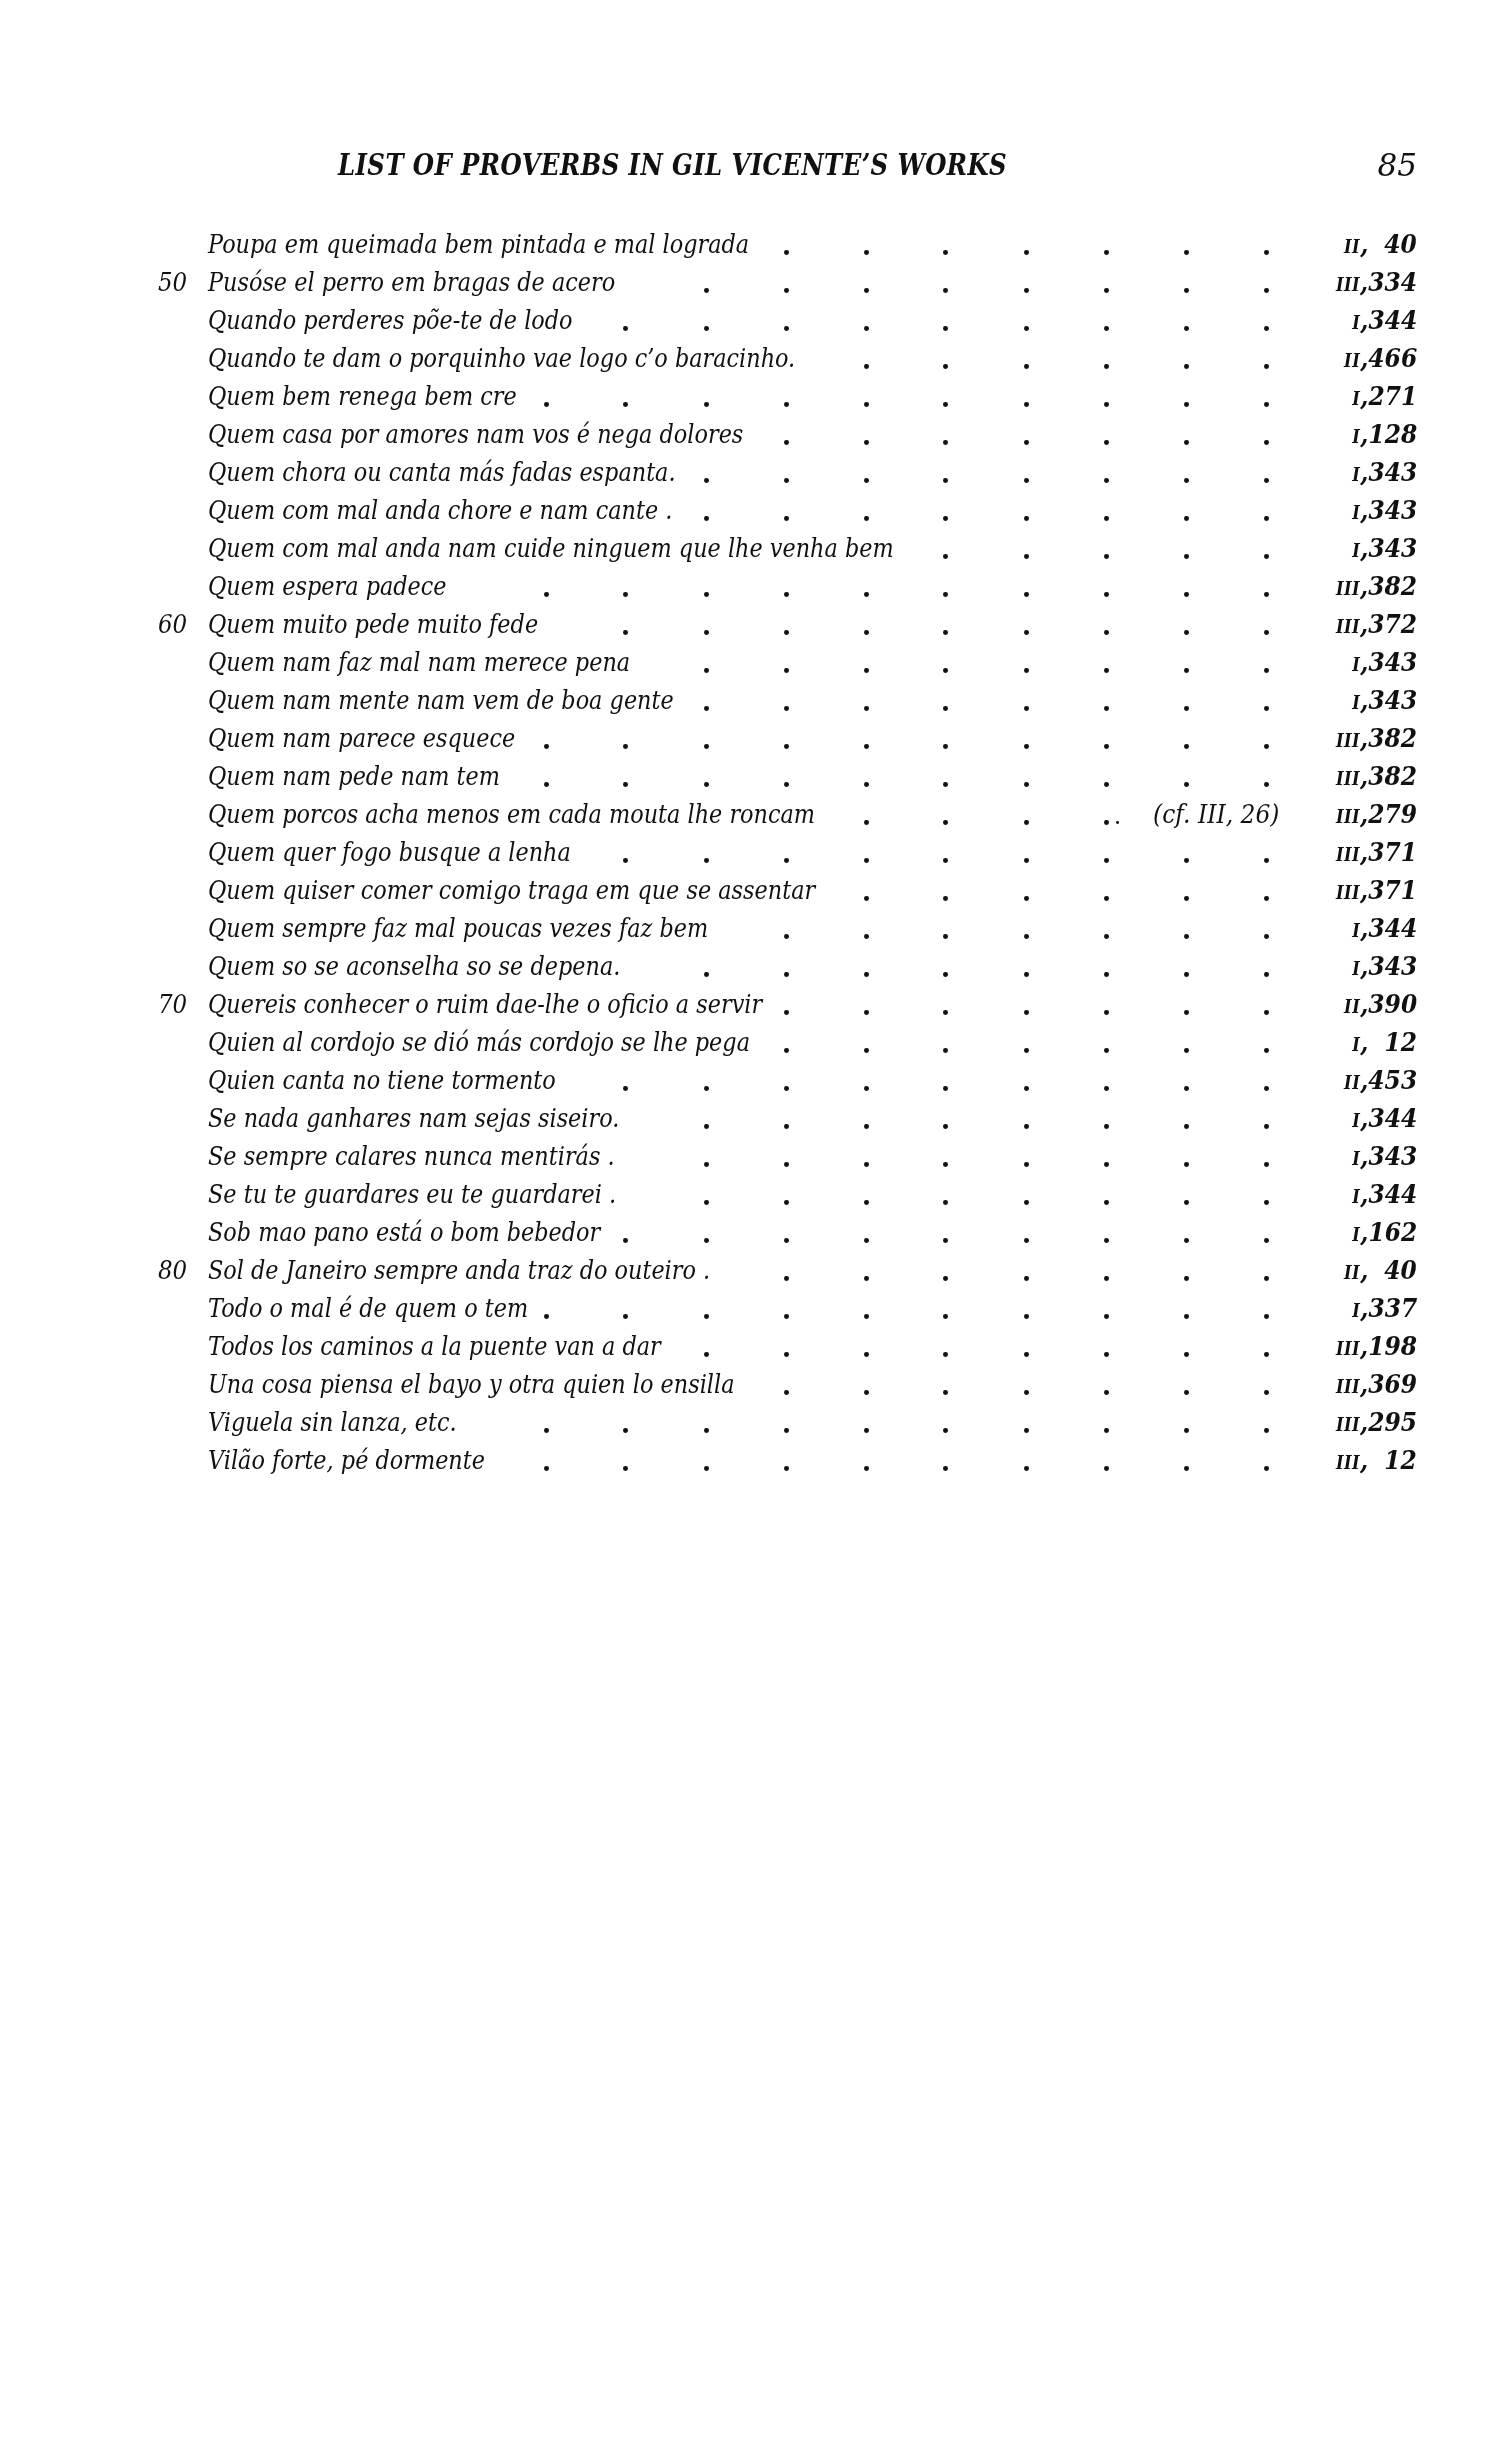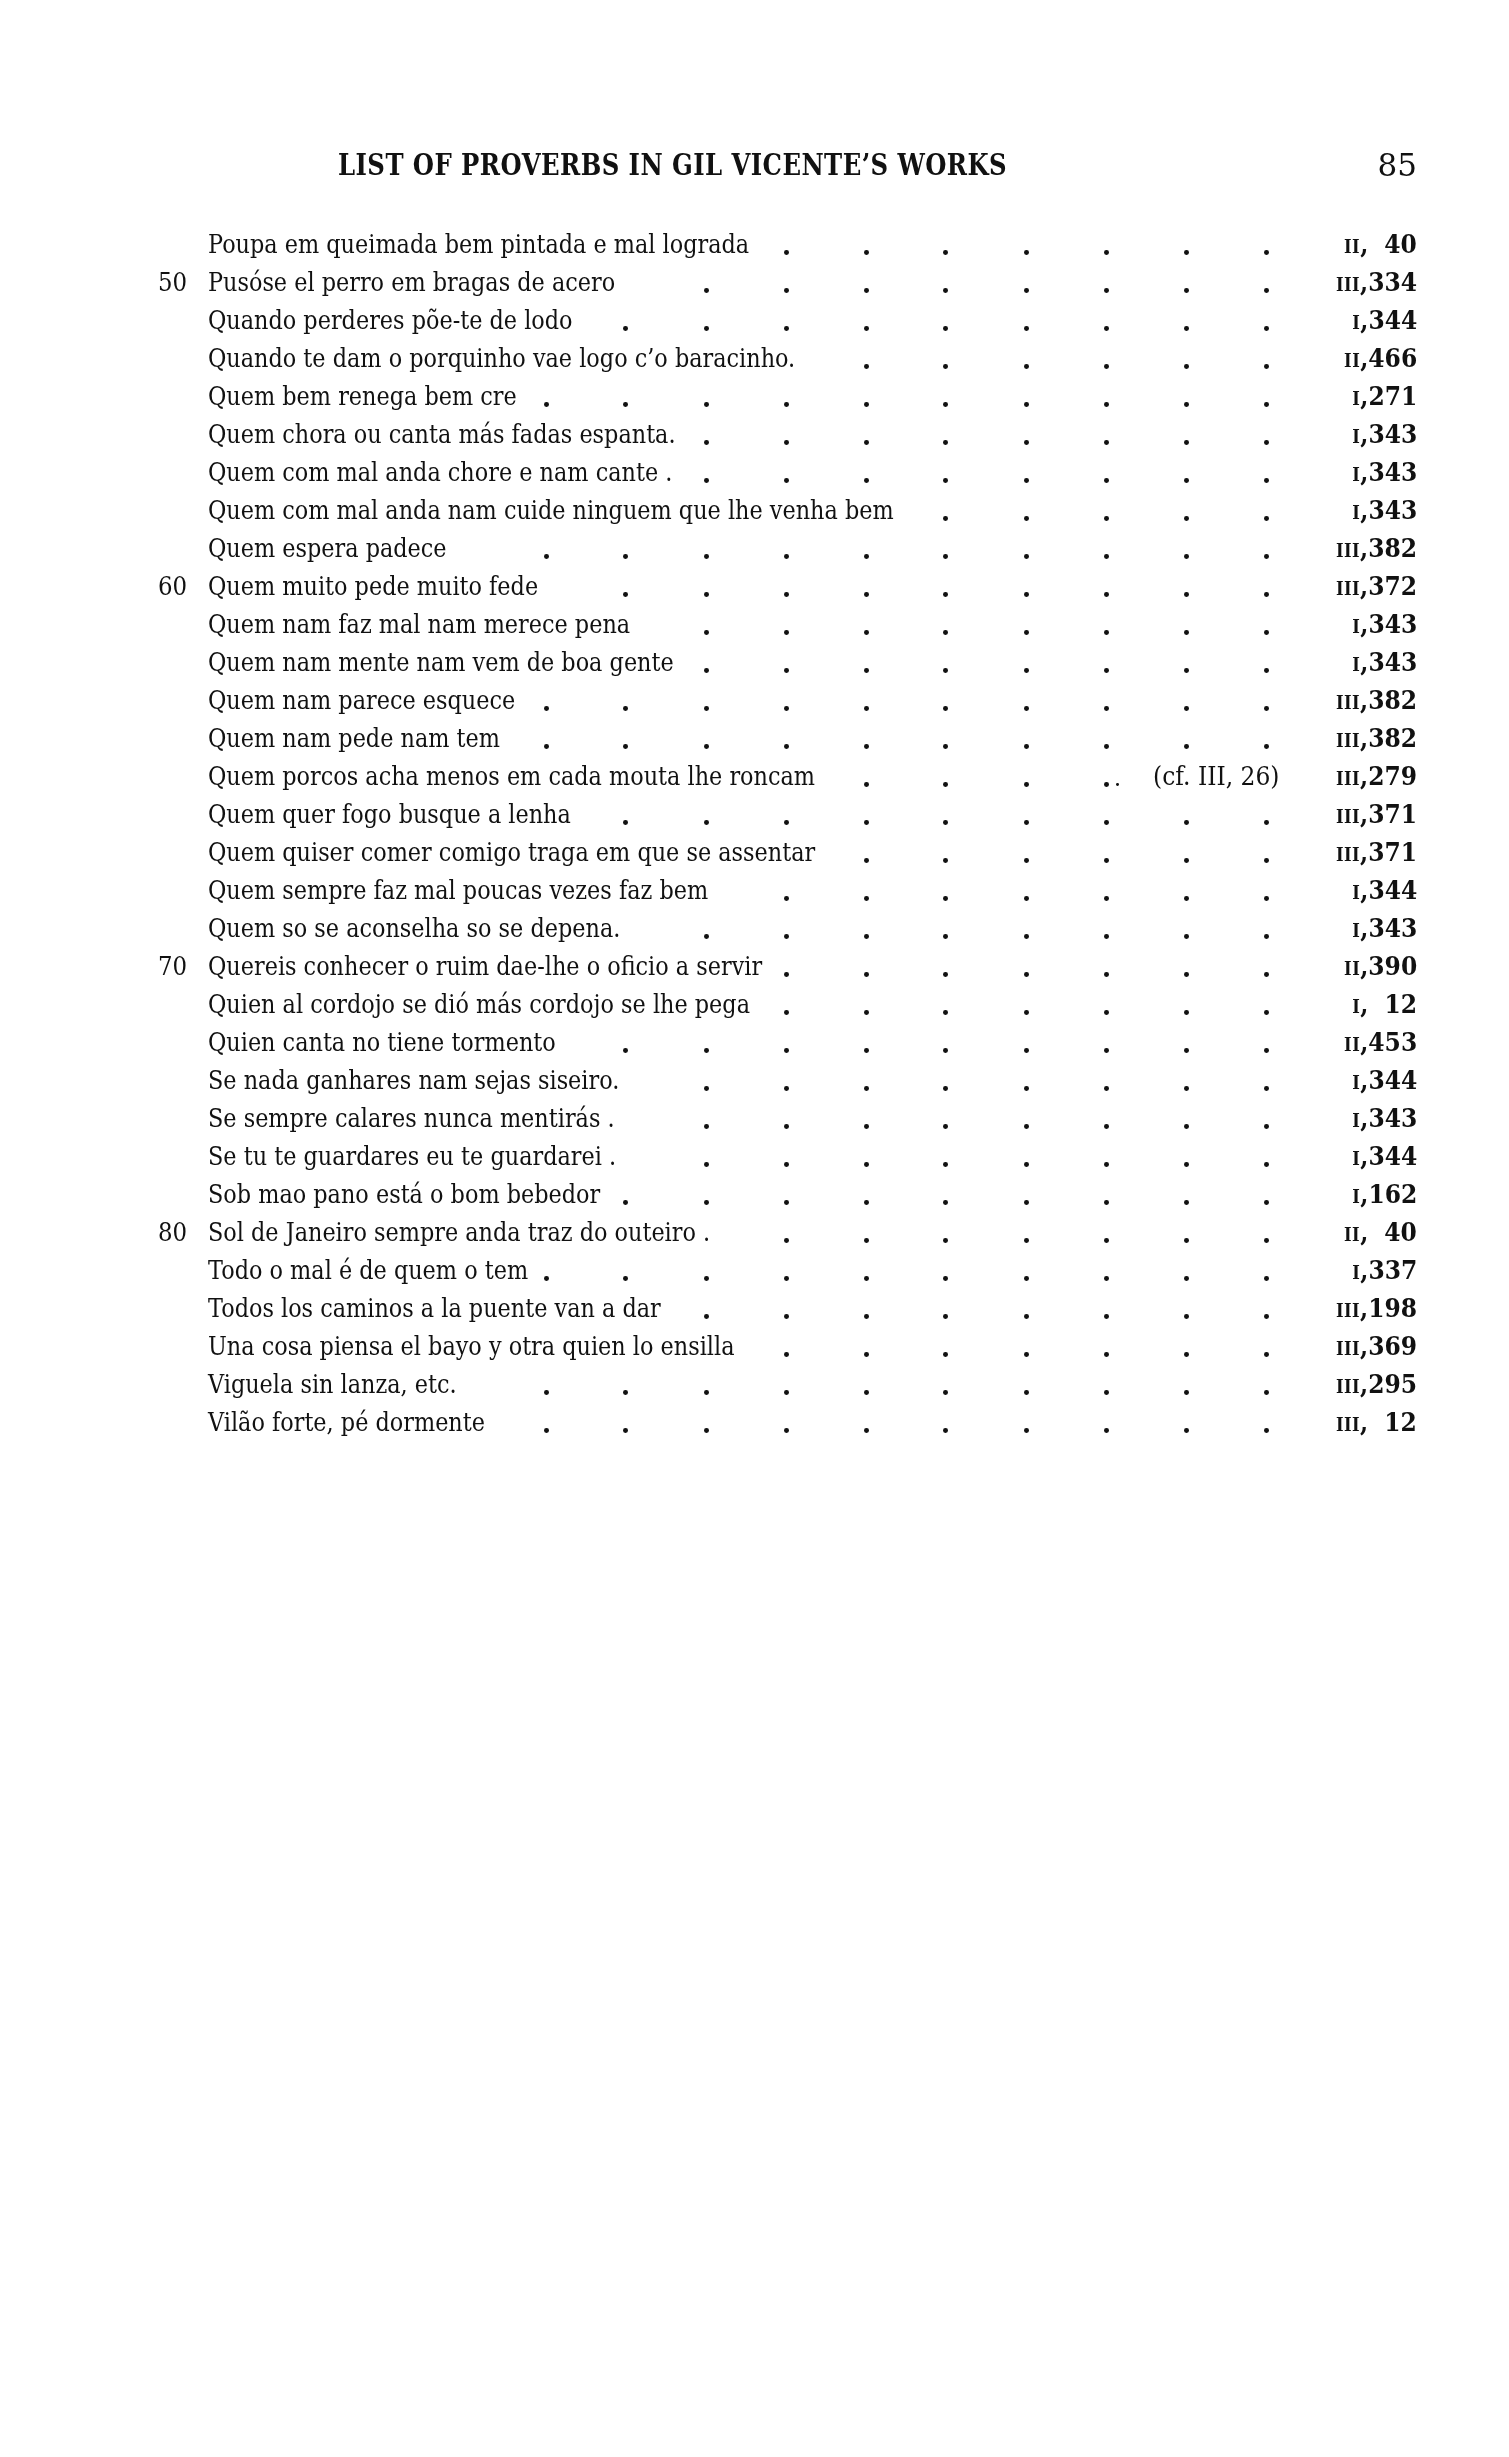--- a/index.html
+++ b/index.html
@@ -14,20 +14,21 @@
       overflow: hidden;
       font-family: "DejaVu Serif", "Liberation Serif", serif;
       color: #111111;
     }
     .page {
       position: absolute;
       left: 0; top: 0;
       width: 1509px;
       height: 2457px;
       background: #ffffff;
+      font-style: italic;
     }
     .running-head {
       position: absolute;
       left: 338px;
       top: 146px;
       font-family: "DejaVu Serif", serif;
       font-weight: bold;
       font-size: 29px;
       letter-spacing: 0.5px;
       line-height: 38px;
@@ -188,20 +189,32 @@
         <span class="dot" style="left: 784px;"></span>
         <span class="dot" style="left: 864px;"></span>
         <span class="dot" style="left: 943px;"></span>
         <span class="dot" style="left: 1024px;"></span>
         <span class="dot" style="left: 1104px;"></span>
         <span class="dot" style="left: 1184px;"></span>
         <span class="dot" style="left: 1264px;"></span>
       </div>
       <div class="row">
         <span class="line-num"></span>
+        <span class="proverb">Quem casa por amores nam vos é nega dolores</span>
+        <span class="ref"><span class="vol">I</span><span>,</span><span class="pg">128</span></span>
+        <span class="dot" style="left: 784px;"></span>
+        <span class="dot" style="left: 864px;"></span>
+        <span class="dot" style="left: 943px;"></span>
+        <span class="dot" style="left: 1024px;"></span>
+        <span class="dot" style="left: 1104px;"></span>
+        <span class="dot" style="left: 1184px;"></span>
+        <span class="dot" style="left: 1264px;"></span>
+      </div>
+      <div class="row">
+        <span class="line-num"></span>
         <span class="proverb">Quem chora ou canta más fadas espanta.</span>
         <span class="ref"><span class="vol">I</span><span>,</span><span class="pg">343</span></span>
         <span class="dot" style="left: 704px;"></span>
         <span class="dot" style="left: 784px;"></span>
         <span class="dot" style="left: 864px;"></span>
         <span class="dot" style="left: 943px;"></span>
         <span class="dot" style="left: 1024px;"></span>
         <span class="dot" style="left: 1104px;"></span>
         <span class="dot" style="left: 1184px;"></span>
         <span class="dot" style="left: 1264px;"></span>

